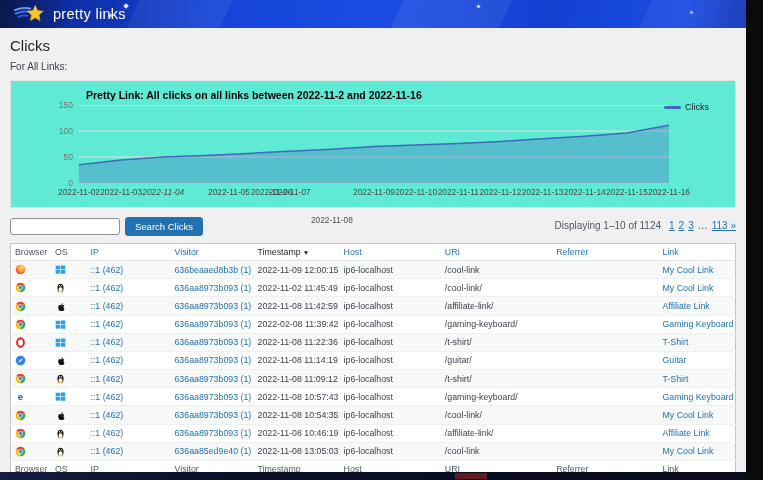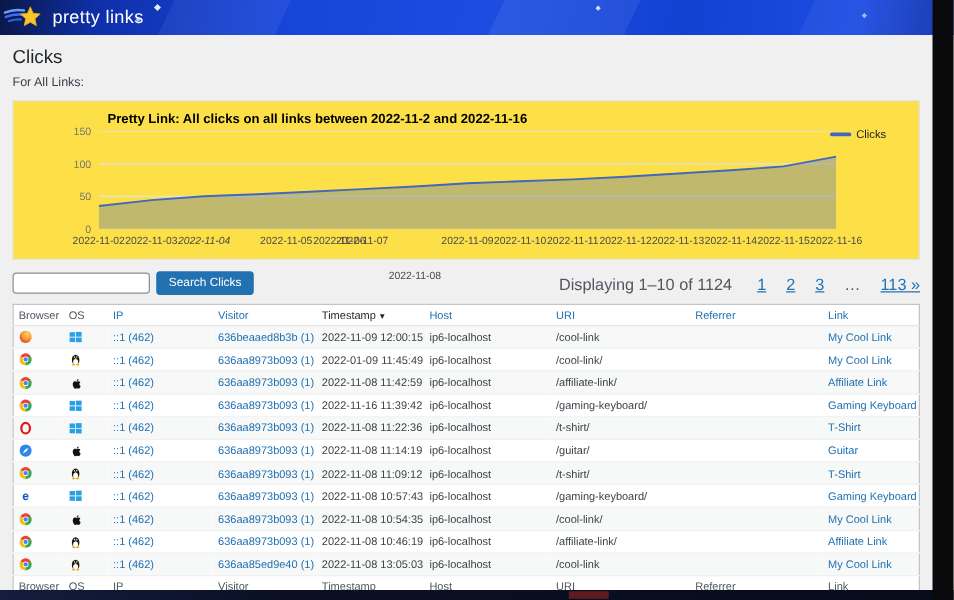--- a/index.html
+++ b/index.html
@@ -13,47 +13,47 @@
   .bottom-bar .red-seg{position:absolute;left:455px;top:1px;width:32px;height:6px;background:#5f1b22}
 
   
   .topbar{height:28px;position:relative;overflow:hidden;
           background:linear-gradient(97deg,#0a1747 0%,#0e2fa8 10%,#1644d8 28%,#1c4ce2 52%,#1241d2 72%,#1c4ce2 90%,#0e2fa8 100%)}
   .topbar .streaks{position:absolute;inset:0;
      background:linear-gradient(115deg,transparent 18%,rgba(255,255,255,.06) 18%,rgba(255,255,255,.06) 30%,transparent 30%,transparent 52%,rgba(255,255,255,.07) 52%,rgba(255,255,255,.07) 66%,transparent 66%,transparent 84%,rgba(255,255,255,.05) 84%)}
   .sparkle{position:absolute;width:4px;height:4px;background:#fff;transform:rotate(45deg);opacity:.9}
   .sparkle.s1{left:124px;top:4px}.sparkle.s2{left:109px;top:14px;width:3px;height:3px;opacity:.7}
   .sparkle.s3{left:477px;top:5px;width:3px;height:3px;opacity:.8}.sparkle.s4{left:690px;top:11px;width:3px;height:3px;opacity:.6}
-  .logo{display:flex;align-items:center;gap:5px;padding:2px 0 0 3px;position:relative;z-index:2}
+  .logo{display:flex;align-items:center;gap:5px;padding:2px 0 0 14px;position:relative;z-index:2}
   .logo svg{display:block}
   .logo-text{color:#fff;font-size:14.5px;letter-spacing:.3px}
 
   .content{padding:0 10px;width:726px}
 
   .page-title{font-size:15px;font-weight:500;color:#1d2327;margin:9px 0 7px}
   .filter-row{display:flex;gap:6px;margin-bottom:8px}
   .filter-label{font-size:10px;color:#3c434a}
   .btn{background:#2271b1;color:#fff;border:1px solid #2271b1;border-radius:3px;
        font-size:9.5px;padding:3px 9px;cursor:pointer;font-family:inherit;line-height:1.2}
 
   
-  .chart-card{background:#fde047;border:1px solid #e2e3e5;height:126px;position:relative;margin-bottom:9px}
+  .chart-card{background:#5eead4;border:1px solid #e2e3e5;height:126px;position:relative;margin-bottom:9px}
   .chart-title{font-size:10.5px;font-weight:bold;color:#000;position:absolute;left:75px;top:8px;white-space:nowrap}
   .plot-wrap{position:absolute;left:68px;top:24px;width:590px;height:78px}
   .ylabel{position:absolute;width:30px;text-align:right;font-size:8.5px;color:#757575;left:32px}
   .xlabel{position:absolute;top:106px;font-size:8.3px;color:#4a4a4a;transform:translateX(-50%);white-space:nowrap}
   .legend{position:absolute;right:26px;top:21px;display:flex;align-items:center;gap:4px}
   .legend-line{width:17px;height:3px;background:#4267bd;border-radius:2px}
   .legend-label{font-size:9px;color:#222}
 
   
   .toolbar-row{display:flex;align-items:center;position:relative;margin:4px 0 7px;height:19px}
   .search-input{width:100px;height:15px;border:1px solid #8c8f94;border-radius:3px;background:#fff;
                 font-size:9px;padding:0 4px;margin-right:5px;font-family:inherit}
-  .paging{position:absolute;right:0;top:3px;font-size:13px;color:#50575e;display:flex;gap:16px;align-items:center}
+  .paging{position:absolute;right:0;top:3px;font-size:10px;color:#50575e;display:flex;gap:4px;align-items:center}
   .paging a{color:#2271b1;text-decoration:underline;cursor:pointer}
   .paging .dots{color:#50575e}
 
   
   table.clicks{width:726px;border-collapse:collapse;background:#fff;border:1px solid #c3c4c7;
                table-layout:fixed;font-size:8.8px}
   .clicks th,.clicks td{padding:3px 4px;text-align:left;overflow:hidden;white-space:nowrap}
   .clicks thead th{color:#2271b1;font-weight:normal;border-bottom:1px solid #e3e4e6;cursor:pointer}
   .clicks thead th.plain{color:#50575e;cursor:default}
   .clicks thead th.sorted{color:#1d2327}
@@ -215,21 +215,21 @@
                   <ellipse cx="8" cy="8.6" rx="4.4" ry="6" fill="#161616"></ellipse>
                   <ellipse cx="8" cy="11" rx="2.9" ry="3.4" fill="#fff"></ellipse>
                   <circle cx="6.7" cy="5.3" r="0.8" fill="#fff"></circle>
                   <circle cx="9.3" cy="5.3" r="0.8" fill="#fff"></circle>
                   <path d="M6.6 6.5 L9.4 6.5 L8 8.1 Z" fill="#f6b40e"></path>
                   <ellipse cx="5.6" cy="14.3" rx="1.8" ry="1.1" fill="#f6b40e"></ellipse>
                   <ellipse cx="10.4" cy="14.3" rx="1.8" ry="1.1" fill="#f6b40e"></ellipse>
                 </svg></span></td>
             <td><a class="cell-link">::1 (462)</a></td>
             <td><a class="cell-link">636aa8973b093 (1)</a></td>
-            <td>2022-01-09 11:45:49</td>
+            <td>2022-11-02 11:45:49</td>
             <td>ip6-localhost</td>
             <td>/cool-link/</td>
             <td></td>
             <td><a class="cell-link">My Cool Link</a></td>
           </tr>
           <tr>
             <td><span class="icon"><svg viewBox="0 0 16 16">
                   <path d="M8 8 L1.94 4.5 A7 7 0 0 1 14.06 4.5 Z" fill="#ea4335"></path>
                   <path d="M8 8 L8 15 A7 7 0 0 1 1.94 4.5 Z" fill="#fbbc05"></path>
                   <path d="M8 8 L14.06 4.5 A7 7 0 0 1 8 15 Z" fill="#34a853"></path>
@@ -257,21 +257,21 @@
                   <circle cx="8" cy="8" r="2.5" fill="#4285f4"></circle>
                 </svg></span></td>
             <td><span class="icon"><svg viewBox="0 0 16 16" fill="#28a0e8">
                   <rect x="1" y="2.6" width="6.3" height="5.2"></rect>
                   <rect x="8.3" y="2.2" width="6.7" height="5.6"></rect>
                   <rect x="1" y="8.8" width="6.3" height="5.2"></rect>
                   <rect x="8.3" y="8.8" width="6.7" height="5.4"></rect>
                 </svg></span></td>
             <td><a class="cell-link">::1 (462)</a></td>
             <td><a class="cell-link">636aa8973b093 (1)</a></td>
-            <td>2022-11-16 11:39:42</td>
+            <td>2022-02-08 11:39:42</td>
             <td>ip6-localhost</td>
             <td>/gaming-keyboard/</td>
             <td></td>
             <td><a class="cell-link">Gaming Keyboard</a></td>
           </tr>
           <tr>
             <td><span class="icon"><svg viewBox="0 0 16 16">
                   <ellipse cx="8" cy="8" rx="5" ry="6.2" fill="none" stroke="#e81617" stroke-width="2.6"></ellipse>
                 </svg></span></td>
             <td><span class="icon"><svg viewBox="0 0 16 16" fill="#28a0e8">

